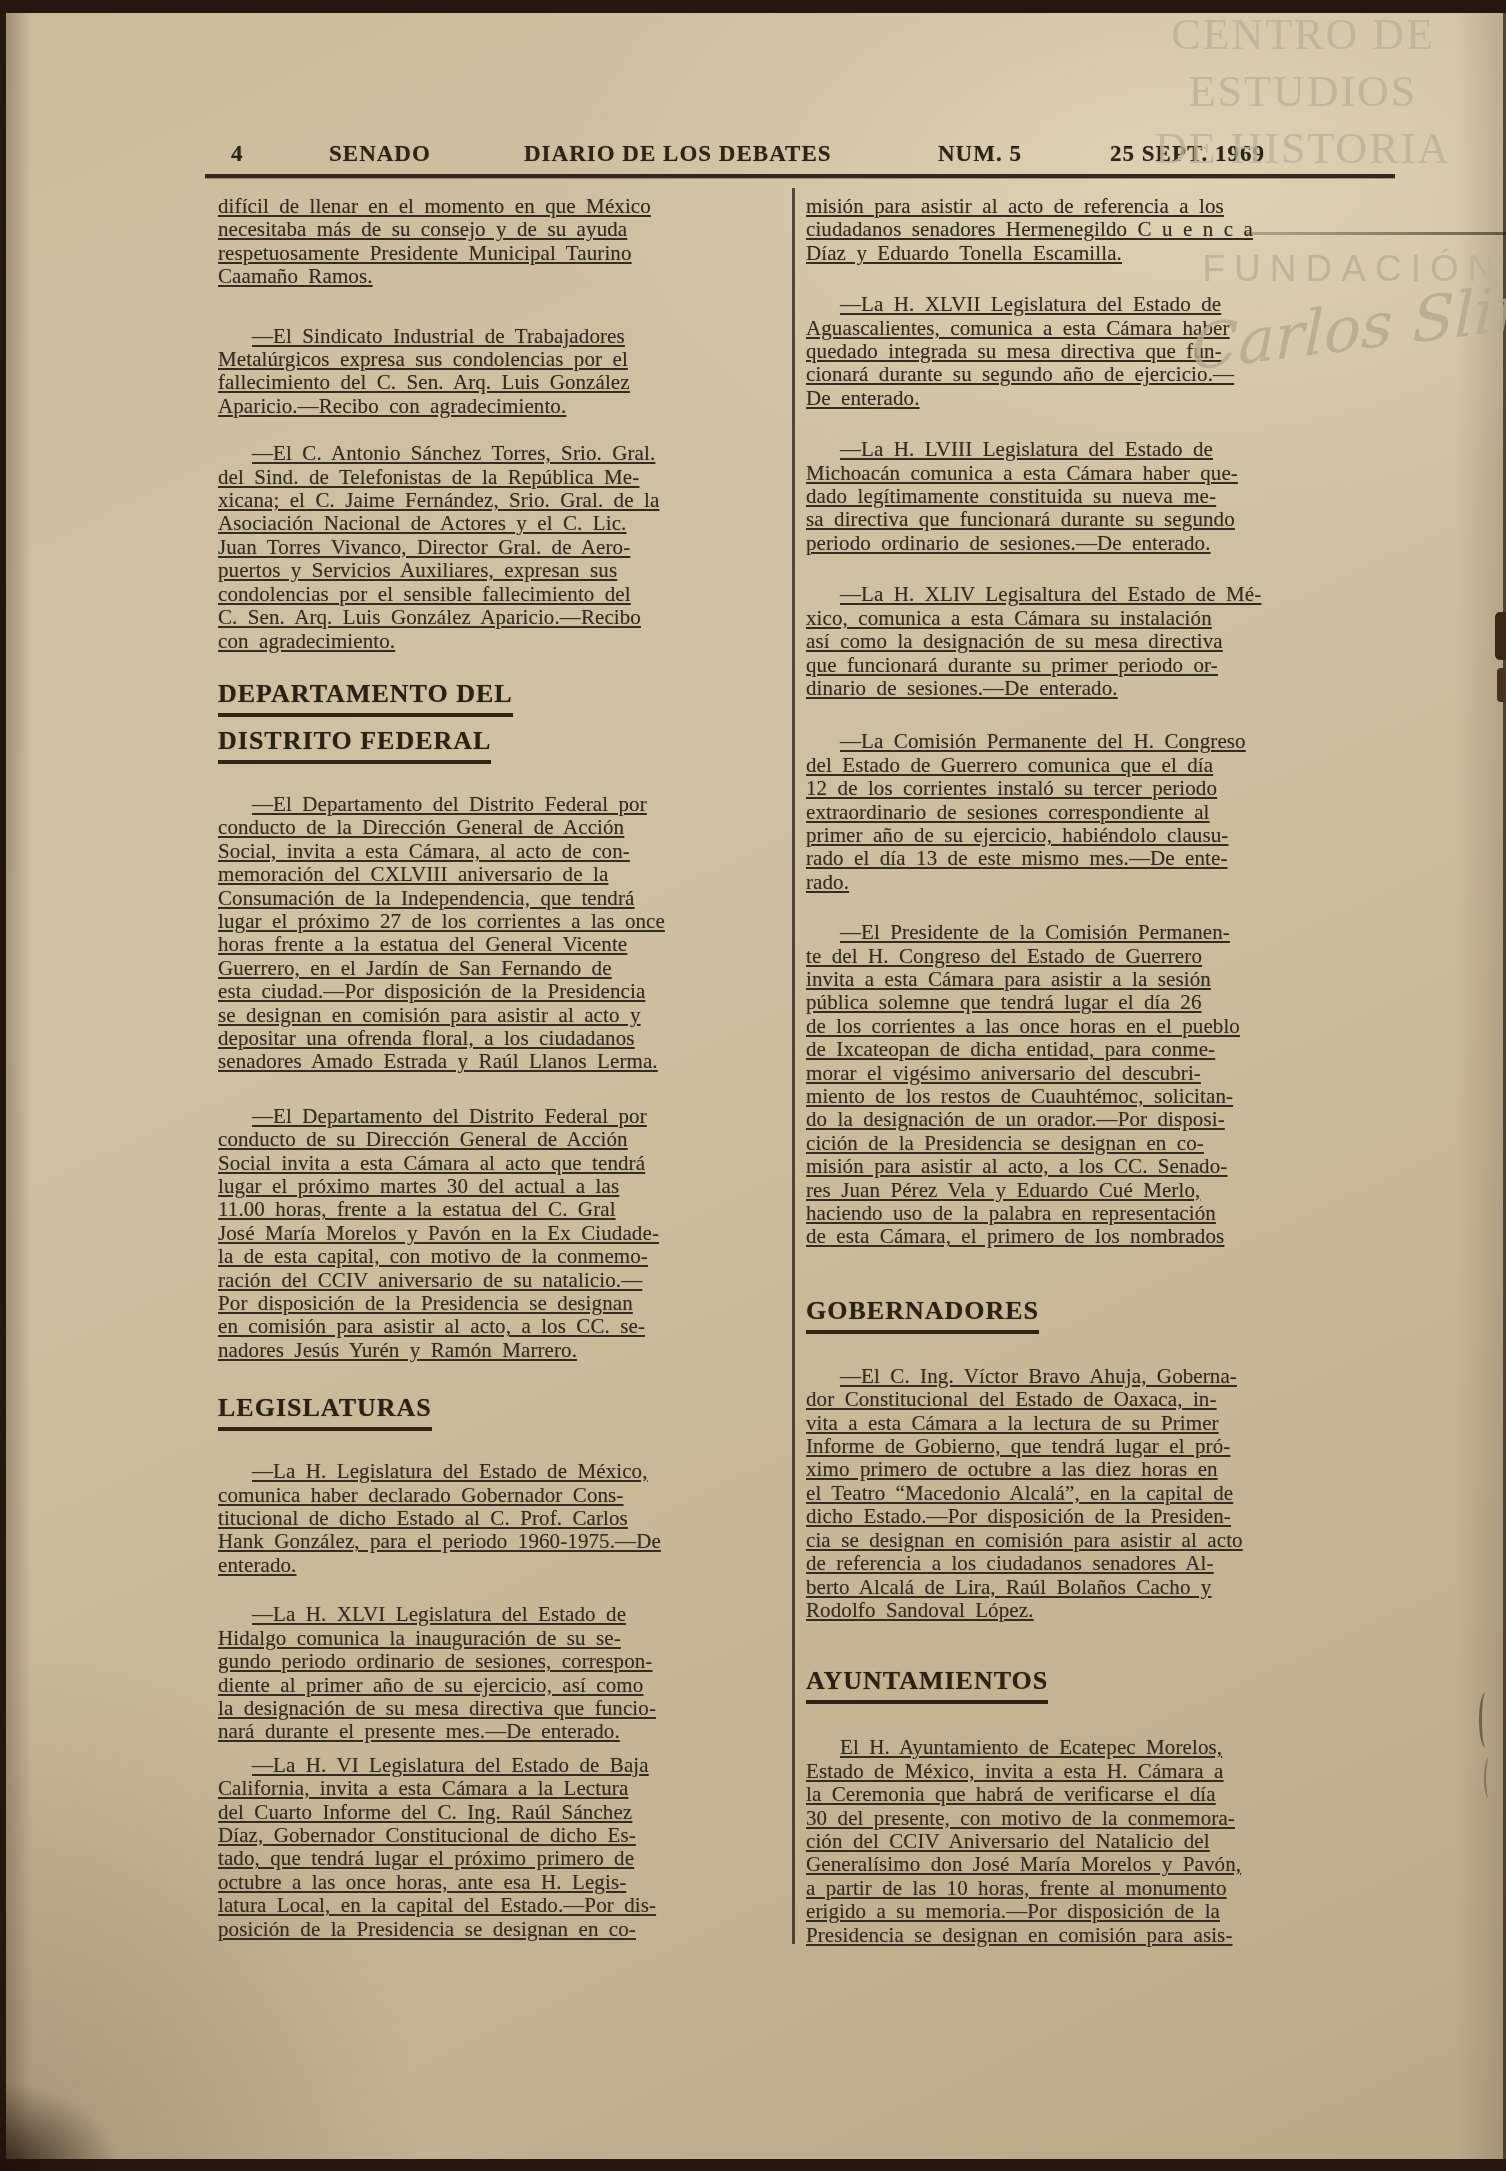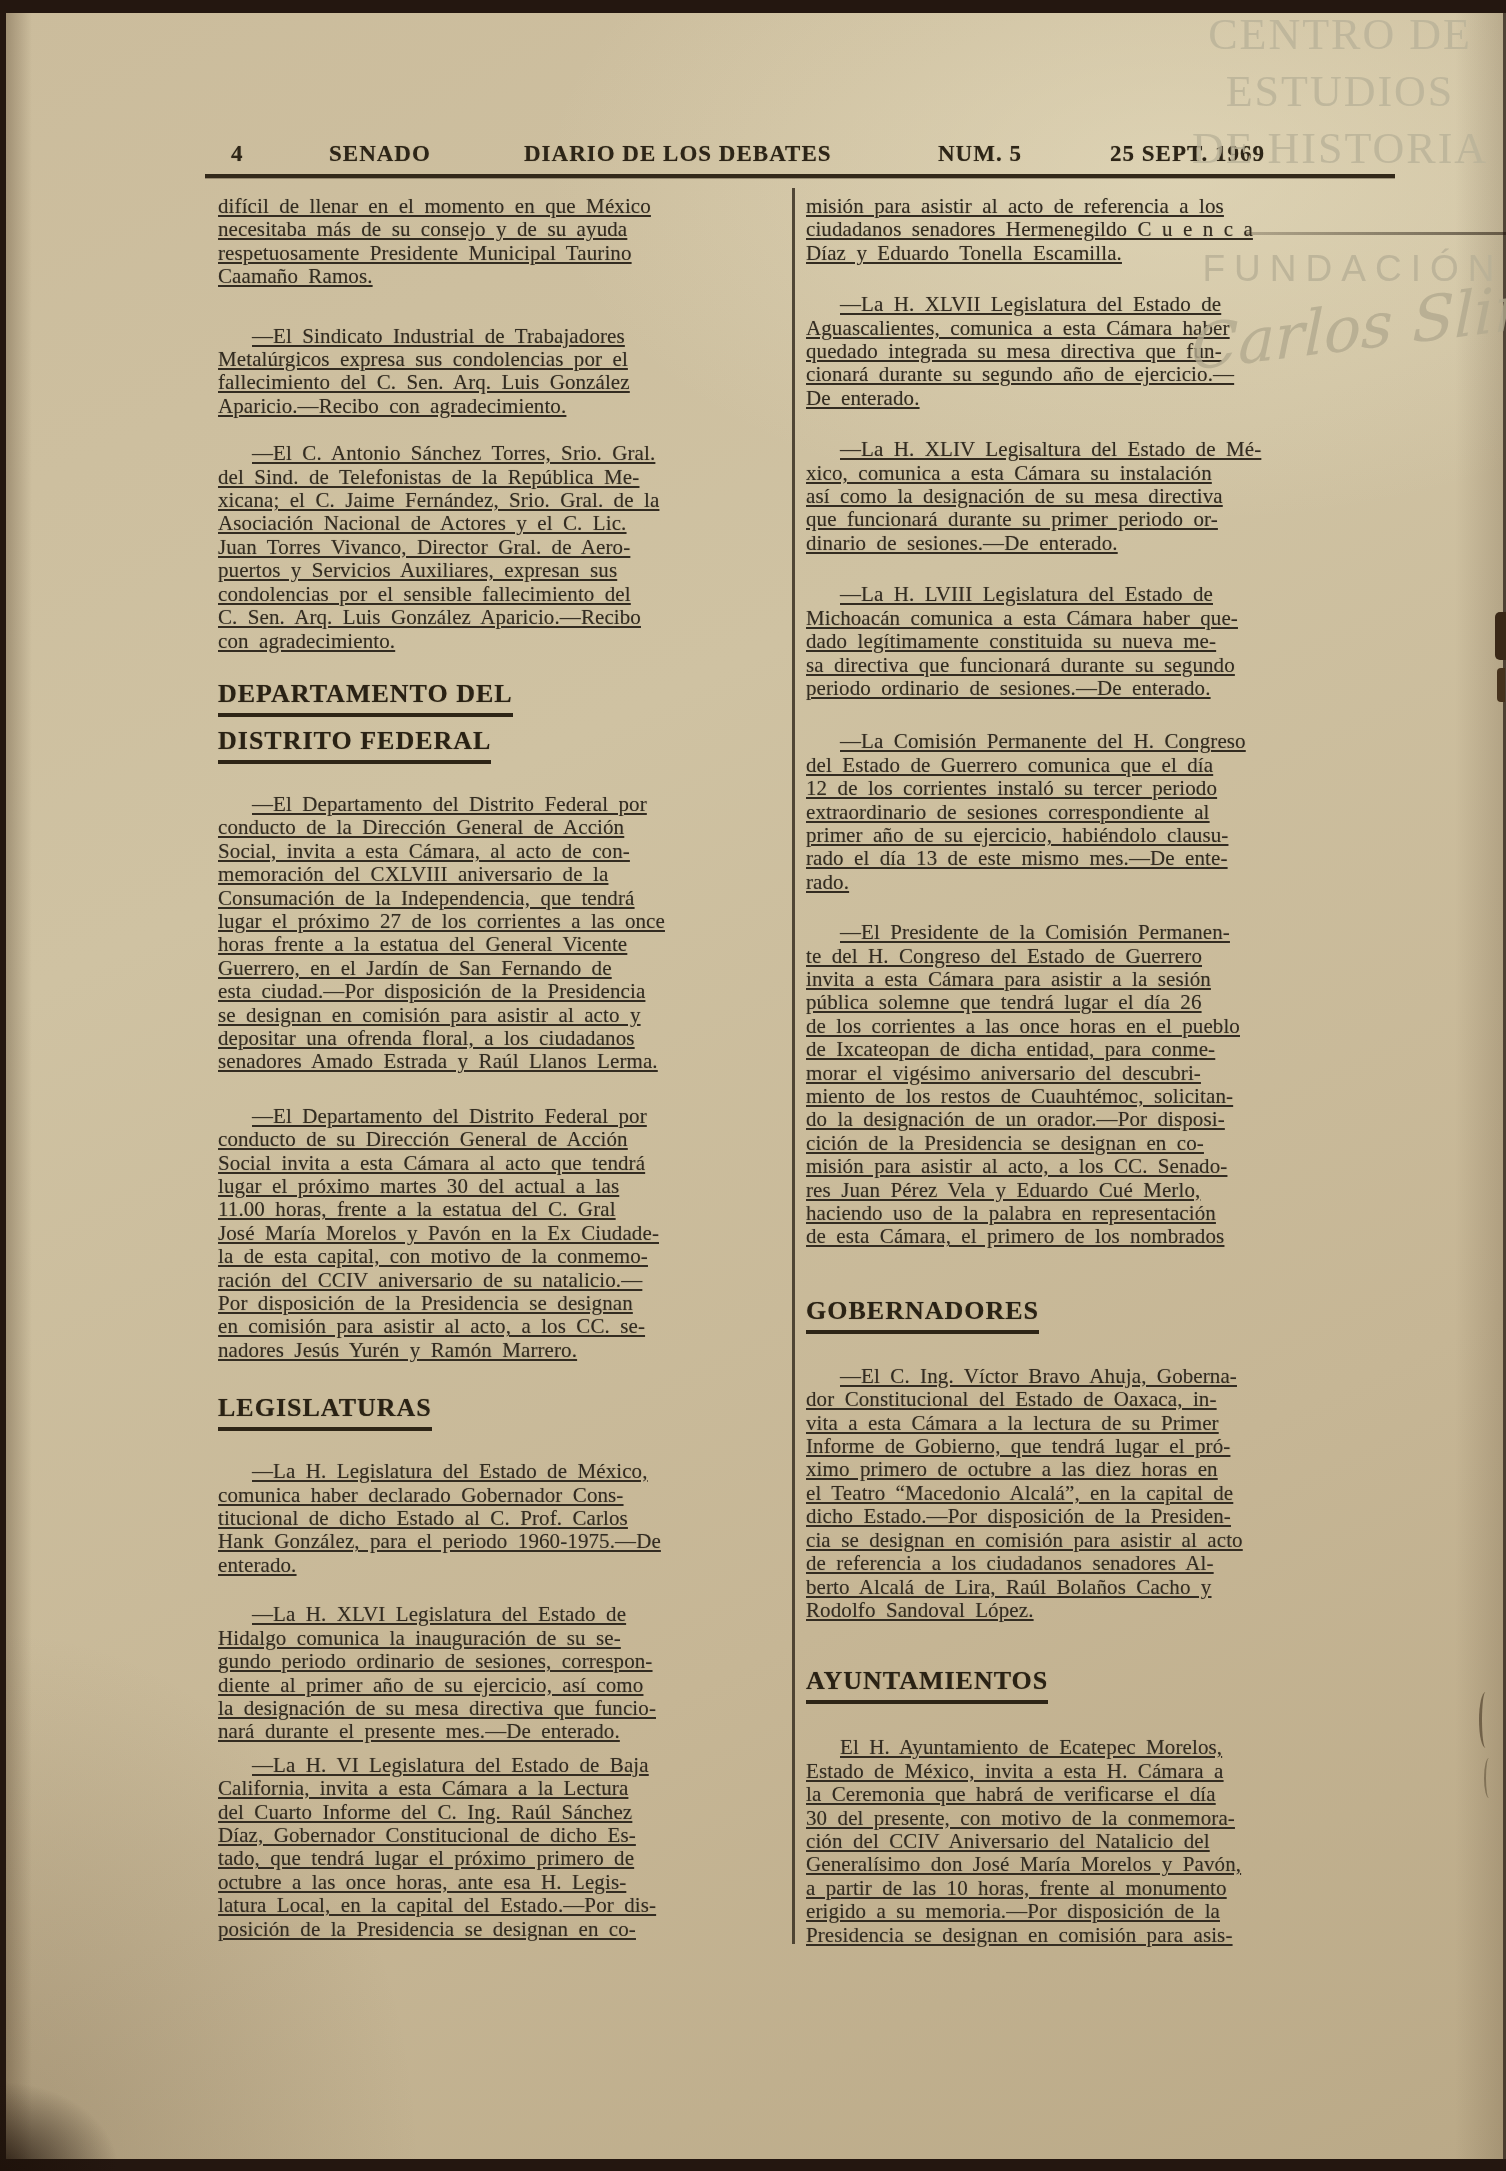--- a/index.html
+++ b/index.html
@@ -54,21 +54,21 @@
     padding-bottom:4px;border-bottom:4px solid #2e2516;
     text-shadow:0 0 1px rgba(42,34,20,.5);
   }
   .block{display:block;}
 
   
   .divider{position:absolute;left:792px;top:188px;width:3px;height:1756px;background:#3a3022;opacity:.85;z-index:6;}
 
   
   .watermark{position:absolute;z-index:50;pointer-events:none;}
-  .wm-lines{left:1175px;top:6px;width:330px;text-align:center;}
+  .wm-lines{left:1138px;top:6px;width:330px;text-align:center;}
   .wm-lines div{
     font-family:"Liberation Serif", serif;
     font-size:44px;line-height:57px;letter-spacing:2px;
     color:rgba(186,178,152,0.82);
     white-space:nowrap;
   }
   .wm-foundation{
     left:1198px;top:248px;width:310px;text-align:center;
     font-family:"Liberation Sans", sans-serif;
     font-size:37px;letter-spacing:9px;
@@ -185,30 +185,30 @@
 
   <section class="col" style="left:806px">
     <p style="margin-top:5px">misión para asistir al acto de referencia a los
 ciudadanos senadores Hermenegildo C u e n c a
 Díaz y Eduardo Tonella Escamilla.</p>
     <p class="ind" style="margin-top:28px">—La H. XLVII Legislatura del Estado de
 Aguascalientes, comunica a esta Cámara haber
 quedado integrada su mesa directiva que fun-
 cionará durante su segundo año de ejercicio.—
 De enterado.</p>
+    <p class="ind" style="margin-top:28px">—La H. LVIII Legislatura del Estado de
+Michoacán comunica a esta Cámara haber que-
+dado legítimamente constituida su nueva me-
+sa directiva que funcionará durante su segundo
+periodo ordinario de sesiones.—De enterado.</p>
     <p class="ind" style="margin-top:28px">—La H. XLIV Legisaltura del Estado de Mé-
 xico, comunica a esta Cámara su instalación
 así como la designación de su mesa directiva
 que funcionará durante su primer periodo or-
 dinario de sesiones.—De enterado.</p>
-    <p class="ind" style="margin-top:28px">—La H. LVIII Legislatura del Estado de
-Michoacán comunica a esta Cámara haber que-
-dado legítimamente constituida su nueva me-
-sa directiva que funcionará durante su segundo
-periodo ordinario de sesiones.—De enterado.</p>
     <p class="ind" style="margin-top:30px">—La Comisión Permanente del H. Congreso
 del Estado de Guerrero comunica que el día
 12 de los corrientes instaló su tercer periodo
 extraordinario de sesiones correspondiente al
 primer año de su ejercicio, habiéndolo clausu-
 rado el día 13 de este mismo mes.—De ente-
 rado.</p>
     <p class="ind" style="margin-top:27px">—El Presidente de la Comisión Permanen-
 te del H. Congreso del Estado de Guerrero
 invita a esta Cámara para asistir a la sesión

